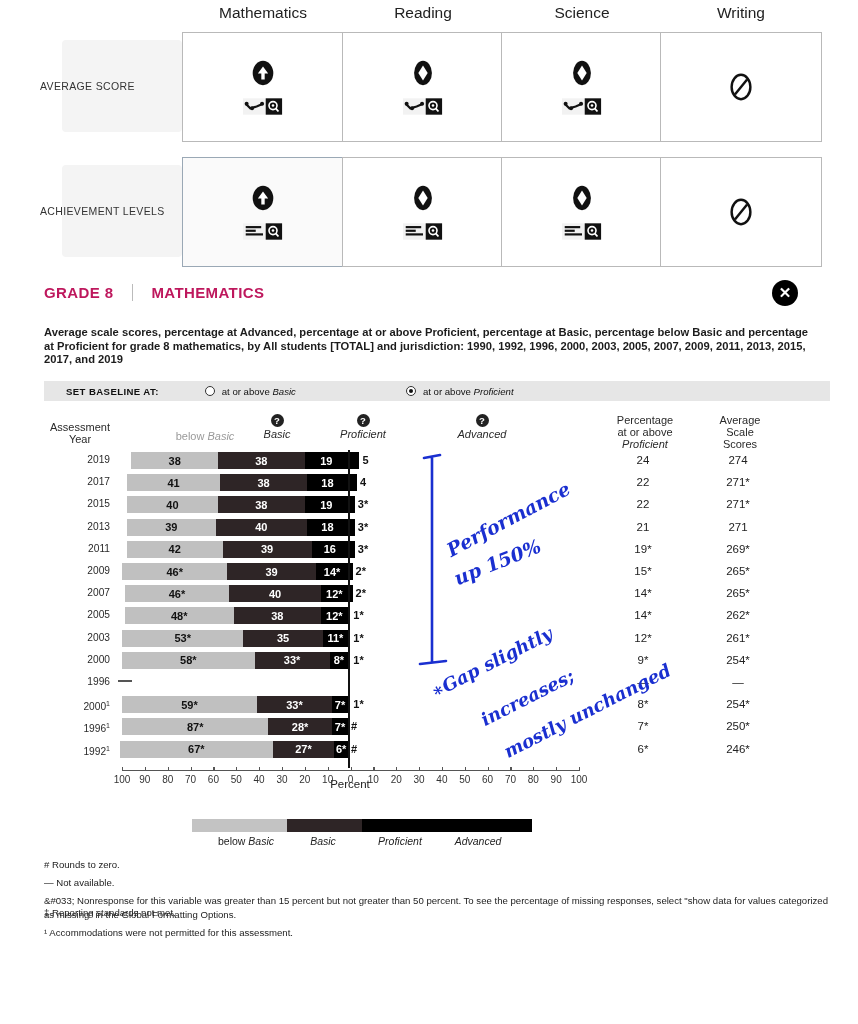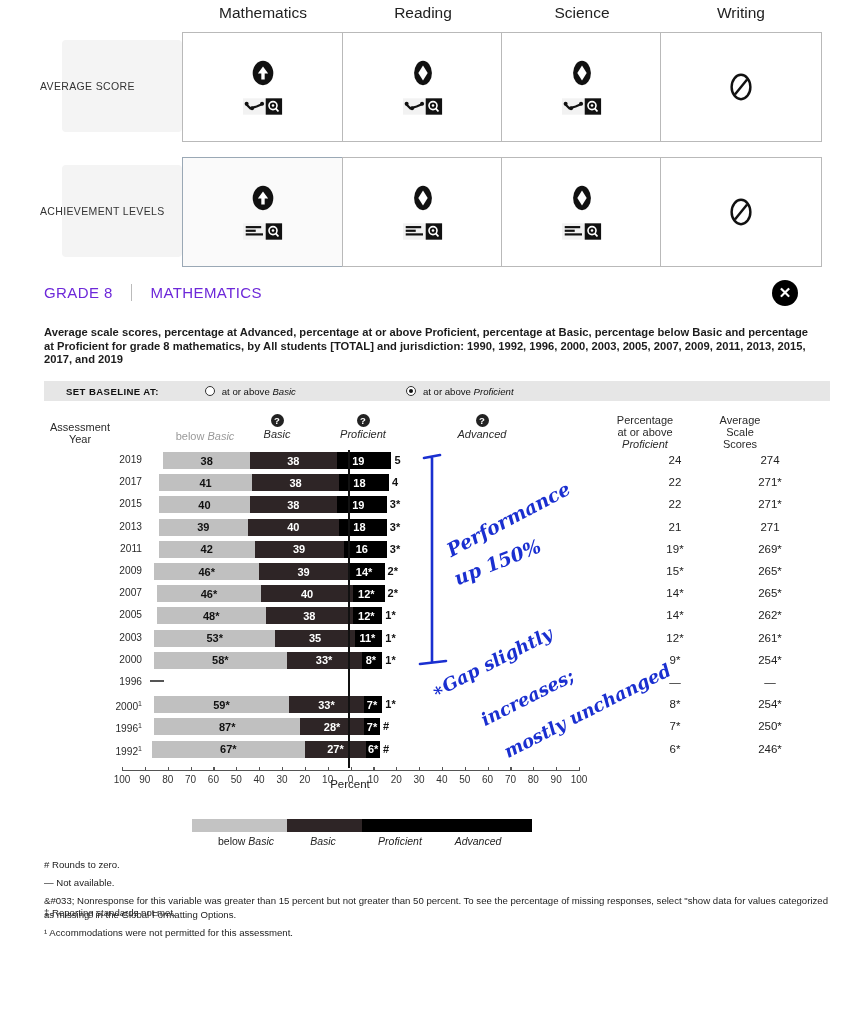--- a/index.html
+++ b/index.html
@@ -32,21 +32,21 @@
     display:flex; flex-direction:column; align-items:center; justify-content:center;
     gap:8px;
   }
   .card.sel { background:#fafafa; border-color:#9aa8b5; }
   .trend { width:30px; height:30px; }
   .mini { width:40px; height:21px; }
 
   
   #grade-header { position:absolute; left:44px; top:283px; }
   #grade-header .g {
-    font-size:15px; font-weight:normal; letter-spacing:.4px; color:#6d28d9;
+    font-size:15px; font-weight:bold; letter-spacing:.4px; color:#be185d;
     display:inline-block; vertical-align:middle;
   }
   #grade-header .sep {
     display:inline-block; width:1px; height:17px; background:#bbb;
     margin:0 14px; vertical-align:middle;
   }
   #close-btn {
     position:absolute; right:60px; top:280px; width:26px; height:26px;
     border-radius:50%; background:#000; color:#fff; font-size:15px; font-weight:bold;
     display:flex; align-items:center; justify-content:center; cursor:pointer;
@@ -81,21 +81,21 @@
   #chart-headers { position:absolute; left:0; top:412px; width:858px; height:40px; }
   .qmark {
     width:13px; height:13px; border-radius:50%; background:#222; color:#fff;
     font-size:9.5px; font-weight:bold; line-height:13px; text-align:center;
     display:inline-block; cursor:pointer;
   }
   .hdr-cell { position:absolute; text-align:center; font-size:11px; color:#2a2a2a; }
   .hdr-cell .cap { display:block; font-style:italic; margin-top:1px; }
 
   
-  #chart-area { position:absolute; left:0; top:450px; width:792px; height:325px;margin-left:32px; }
+  #chart-area { position:absolute; left:0; top:450px; width:792px; height:325px; }
   .row { position:absolute; left:0; width:858px; height:22px; }
   .yr {
     position:absolute; left:48px; width:62px; text-align:right;
     font-size:10.2px; color:#2a2a2a; line-height:20px;
   }
   .yr sup { font-size:7px; }
   .seg {
     position:absolute; top:2px; height:17px;
     display:flex; align-items:center; justify-content:center;
     font-size:11px; font-weight:bold;

